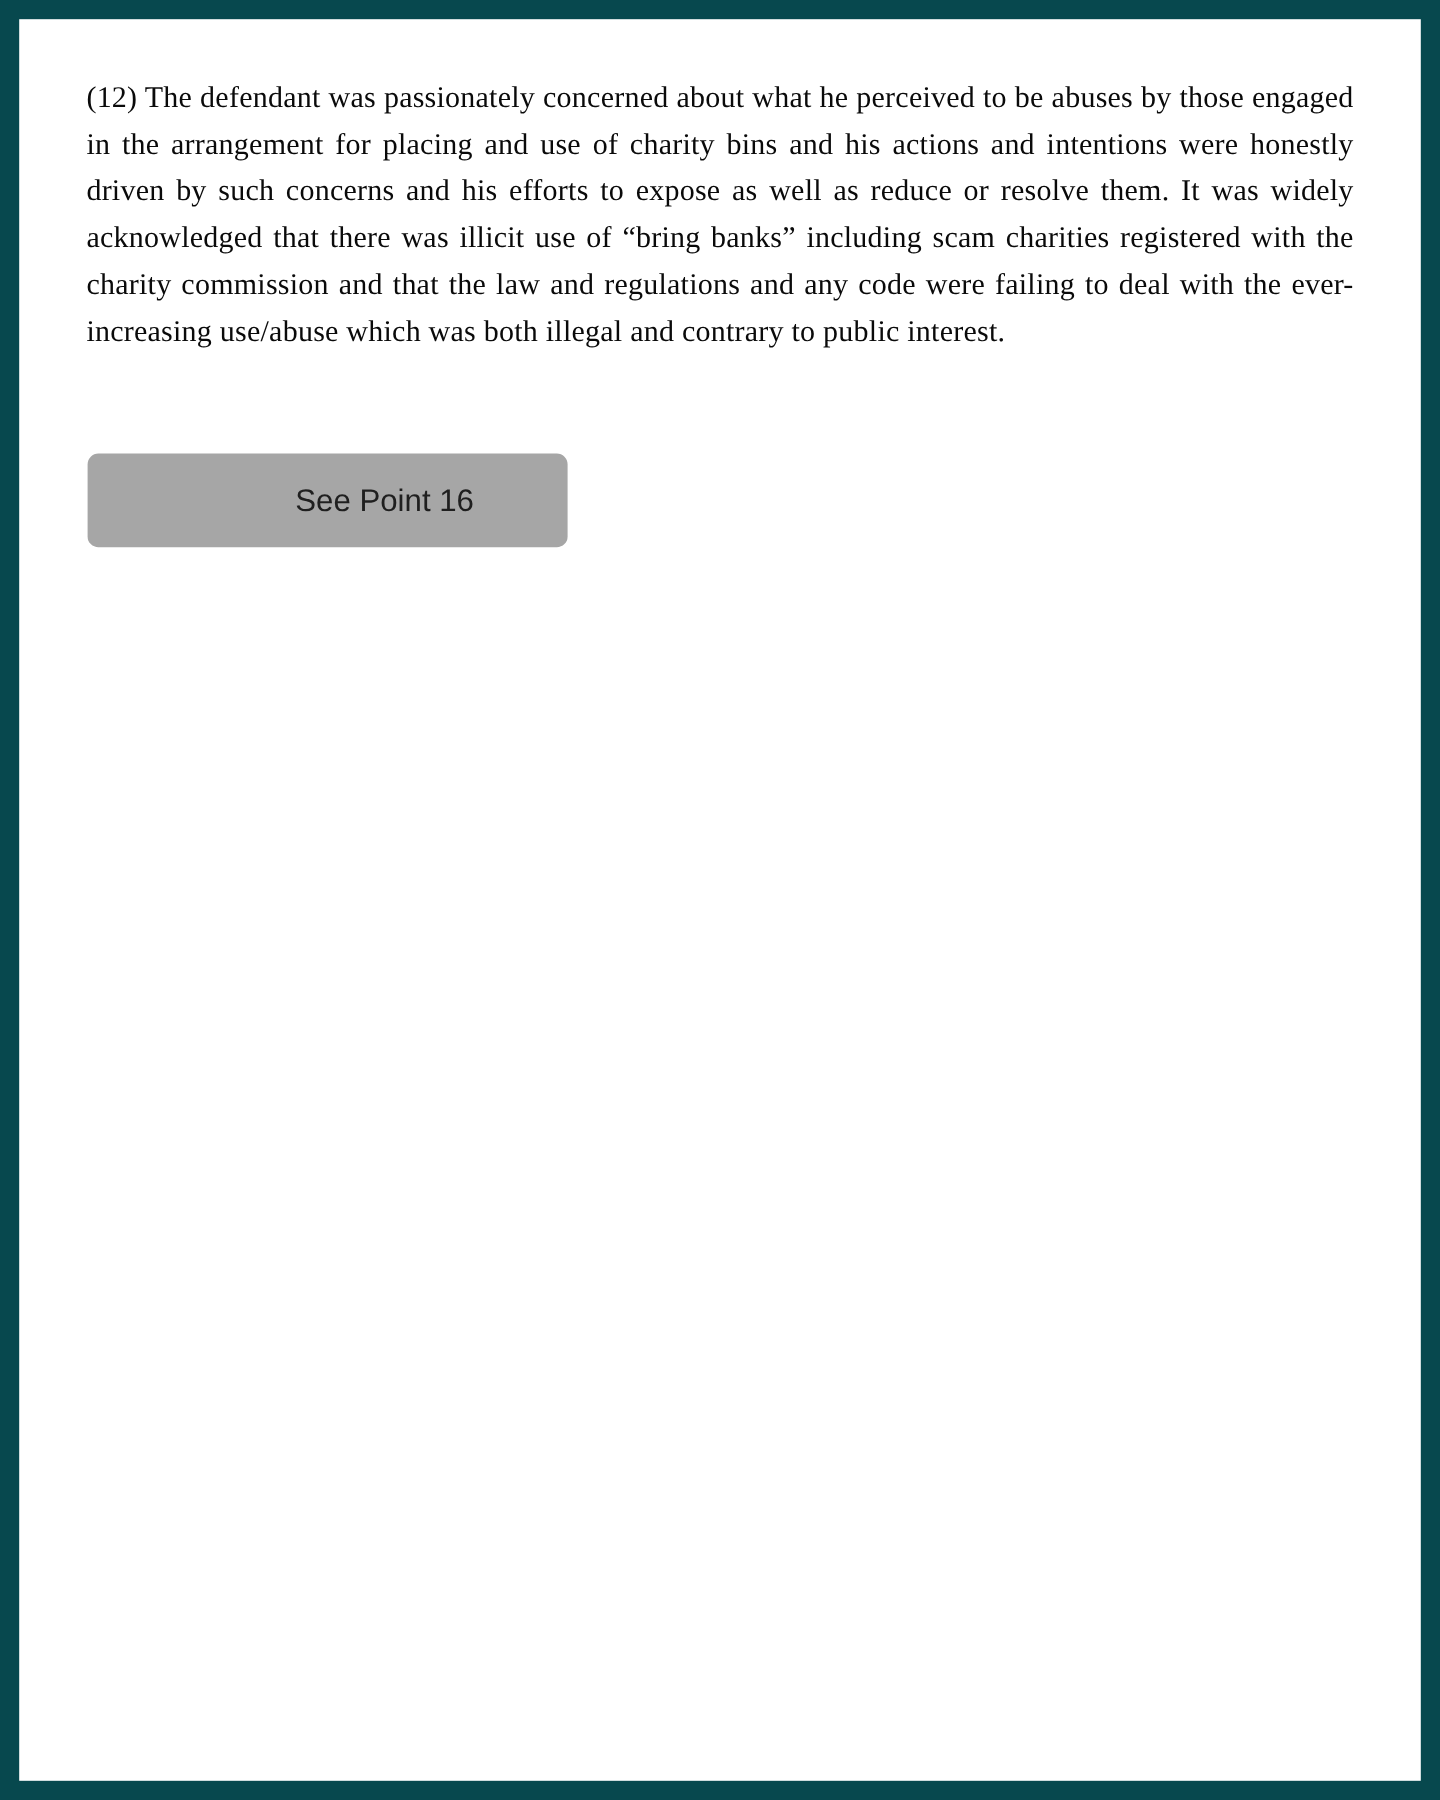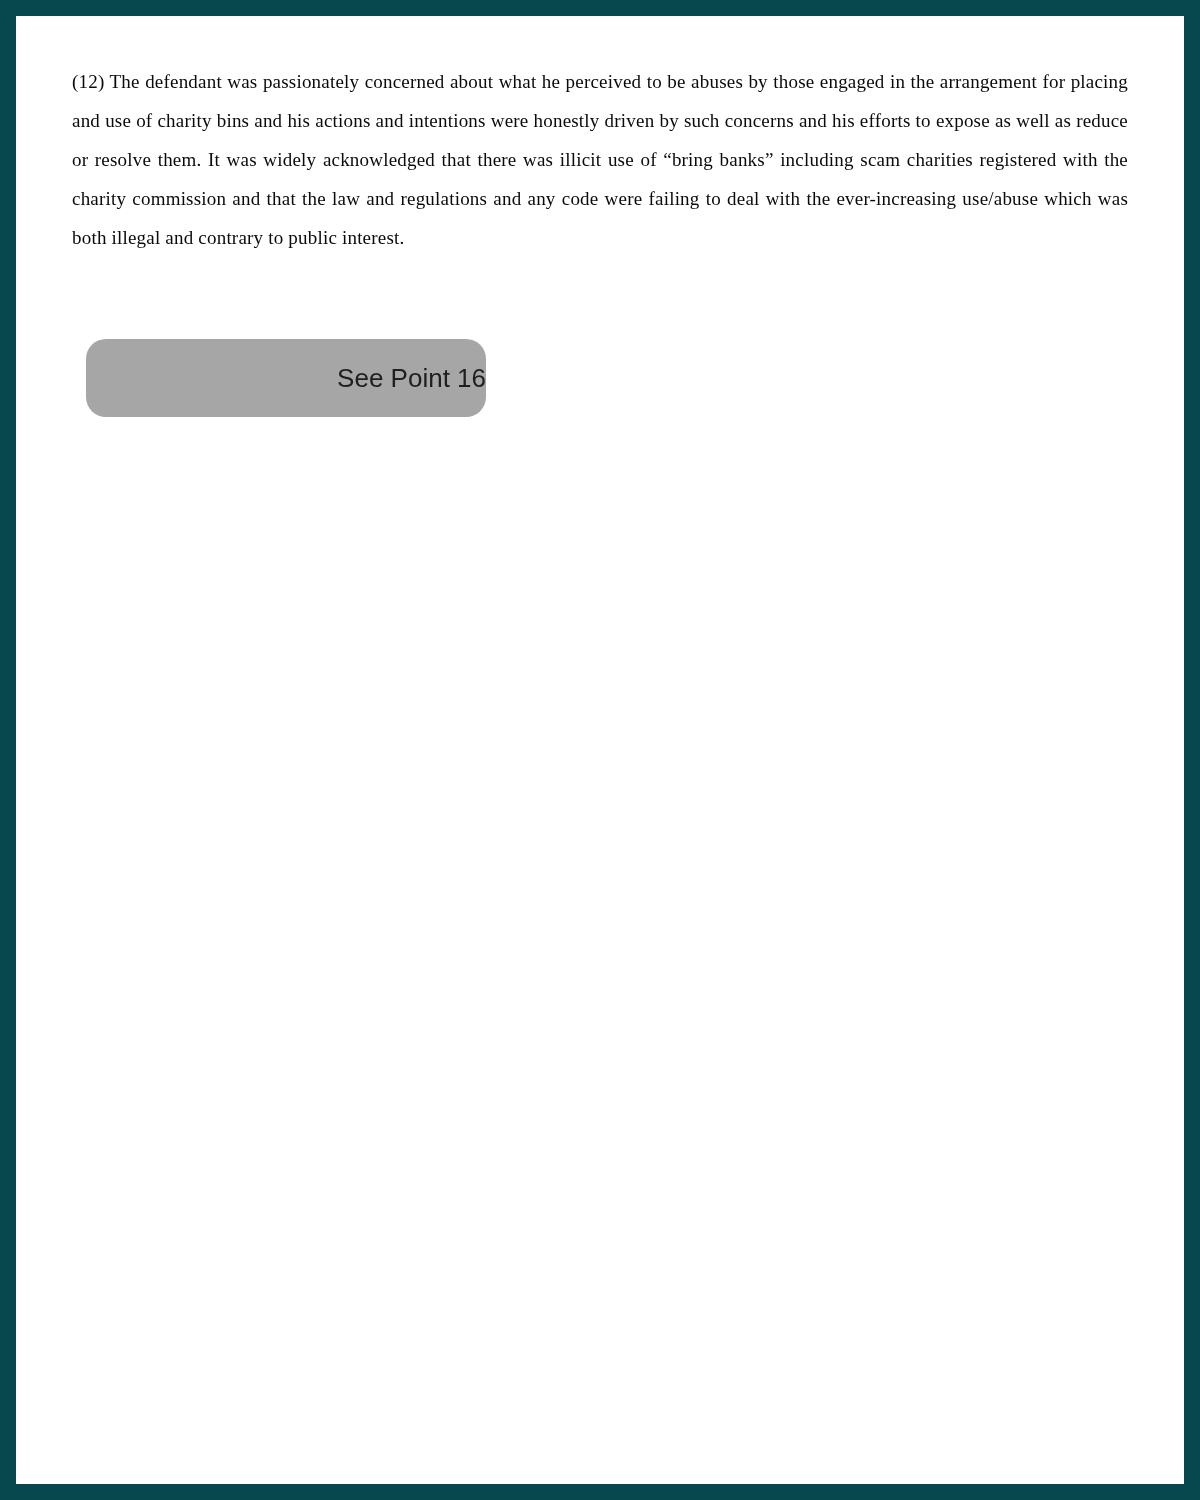--- a/index.html
+++ b/index.html
@@ -20,39 +20,39 @@
     top: 16px;
     right: 16px;
     bottom: 16px;
     background: var(--page-bg, #ffffff);
     box-sizing: border-box;
     padding: 46px 56px 0 56px;
   }
   .paragraph {
     margin: 0;
     font-family: "Liberation Serif", serif;
-    font-size: 19px;
+    font-size: 25px;
     line-height: 39px;
     color: var(--text-color, #0a0a0a);
     text-align: justify;
     letter-spacing: 0.2px;
   }
   .see-point-button {
     display: flex;
     align-items: center;
-    justify-content: flex-end;
+    justify-content: center;
     box-sizing: border-box;
     margin-top: 82px;
-    margin-left: 14px;
+    margin-left: 1px;
     width: 400px;
     height: 78px;
     padding: 0 0 0 95px;
     background: var(--button-bg, #a6a6a6);
     border: none;
-    border-radius: 20px;
+    border-radius: 9px;
     cursor: pointer;
     font-family: "Liberation Sans", sans-serif;
   }
   .see-point-button .label {
     font-family: "Liberation Sans", sans-serif;
     font-size: 26px;
     color: var(--button-text, #1f1f1f);
     white-space: nowrap;
   }
 </style>

